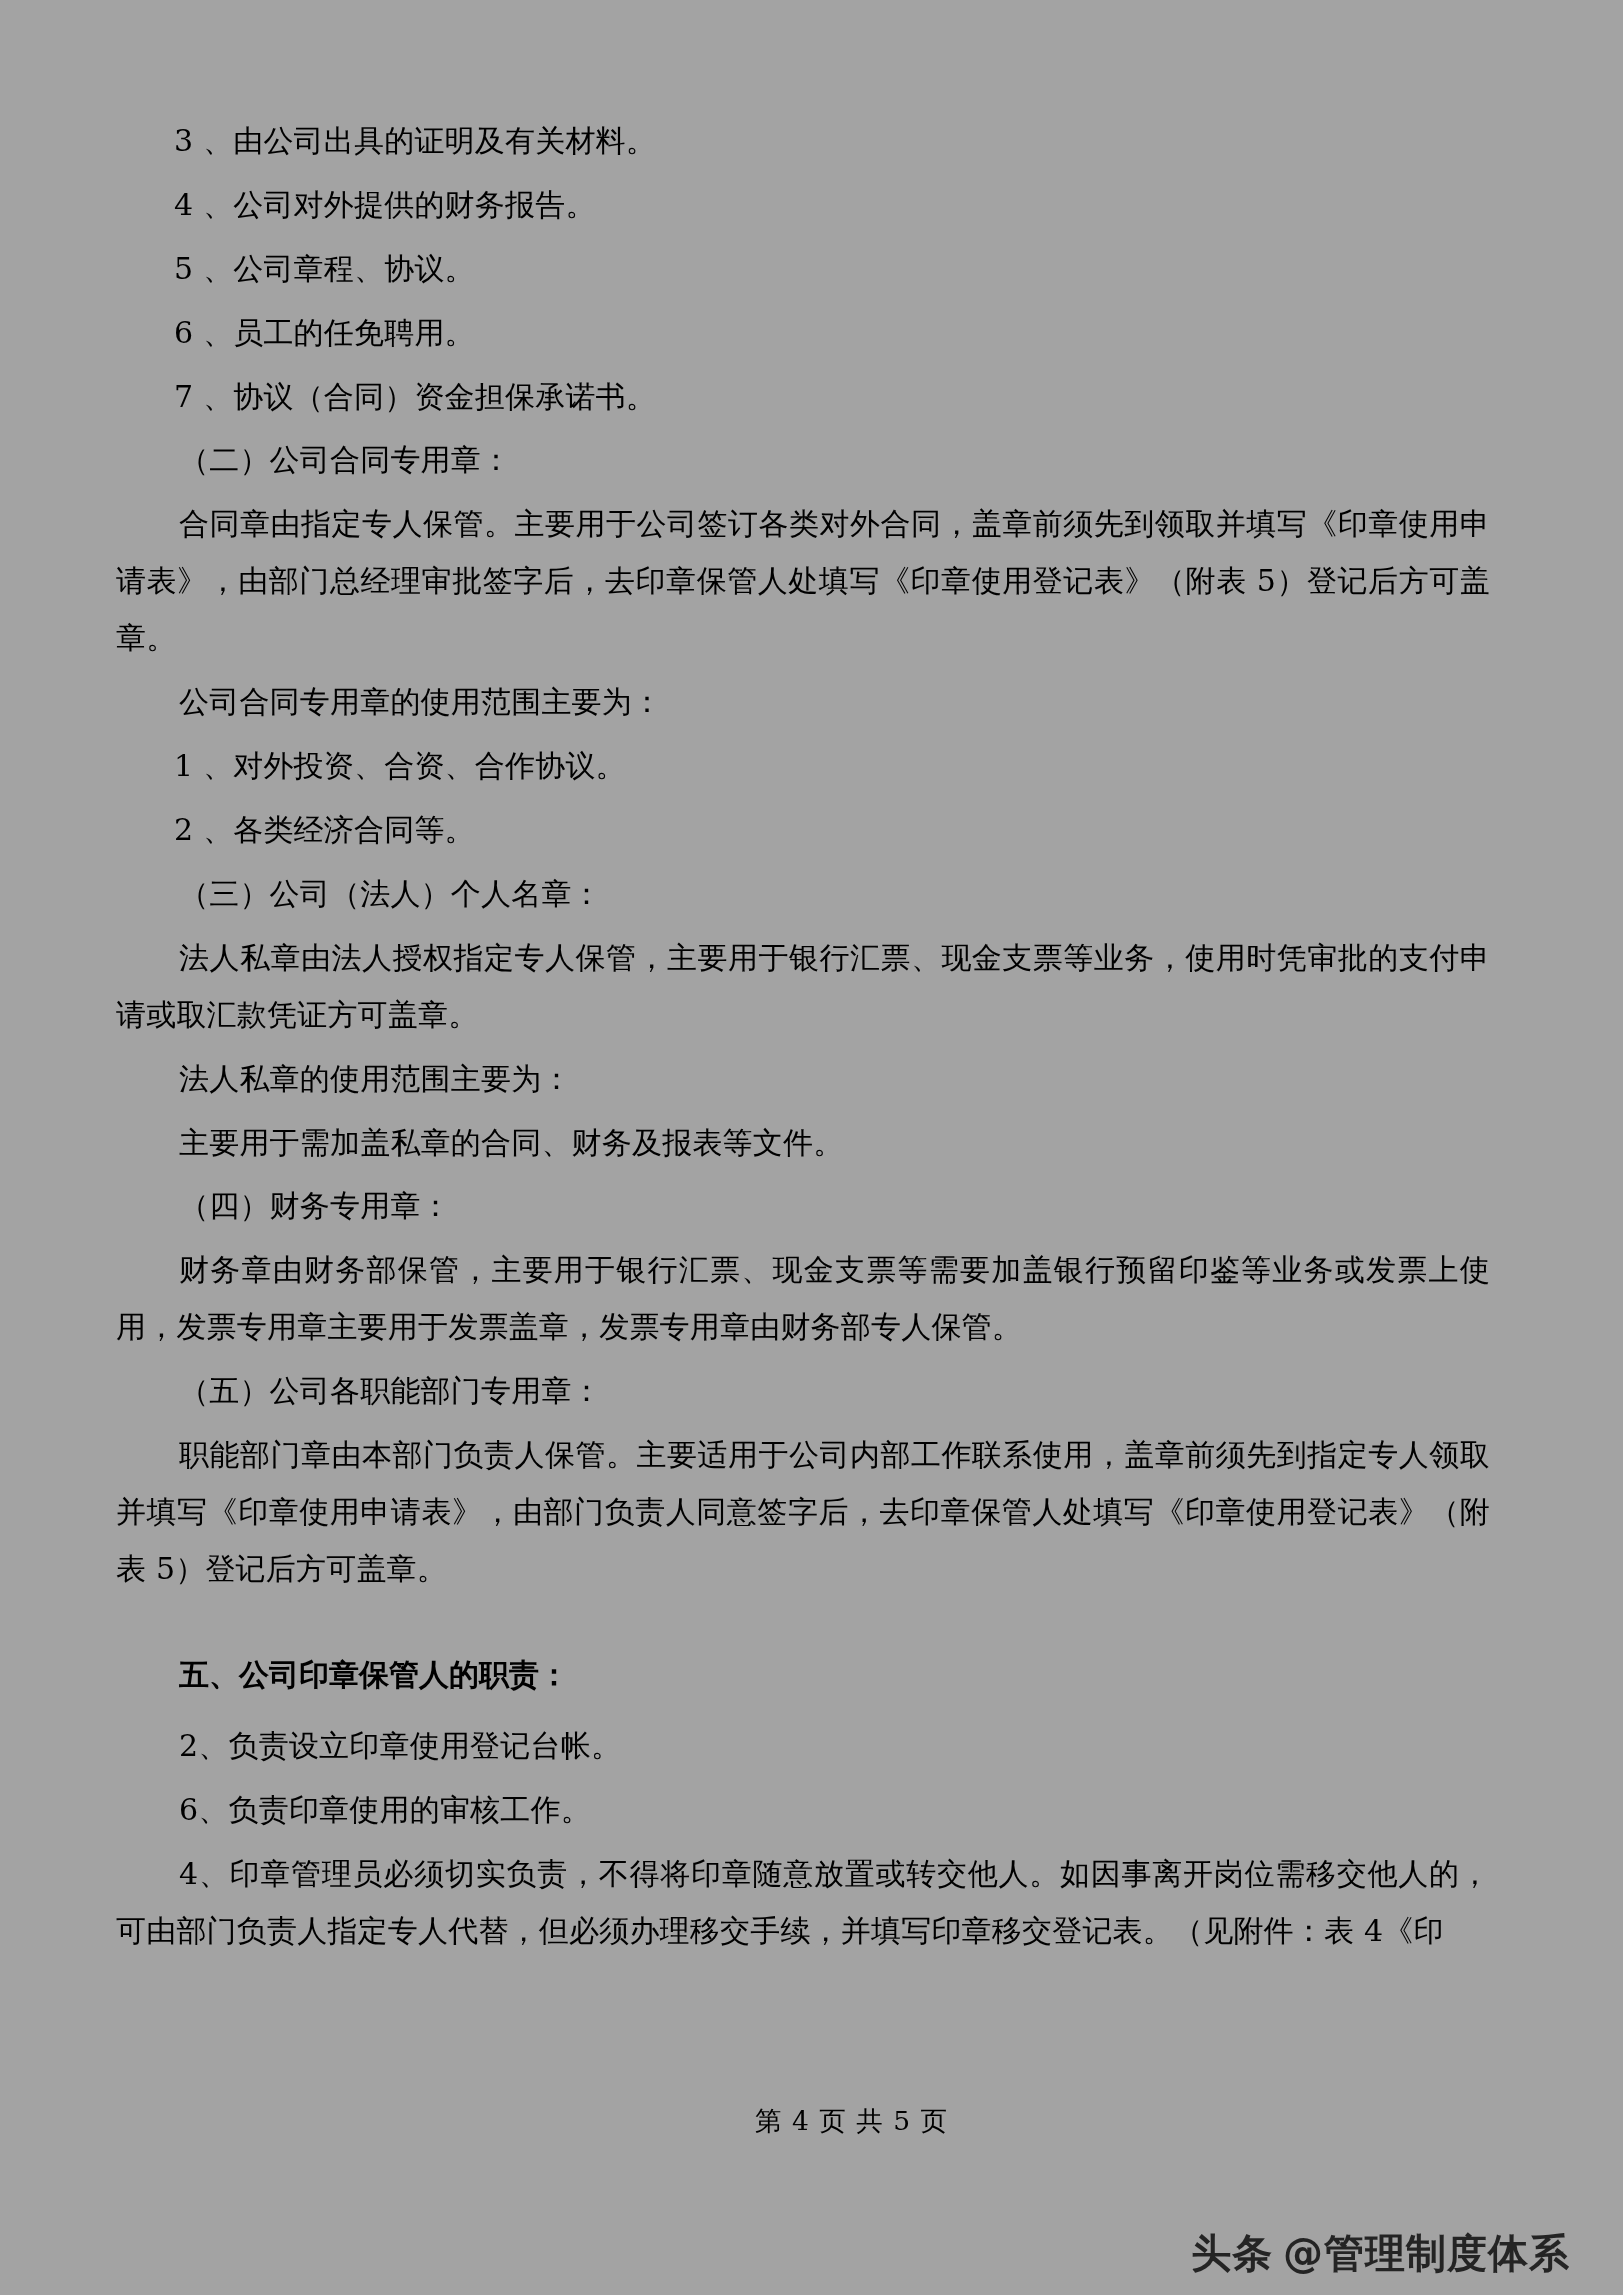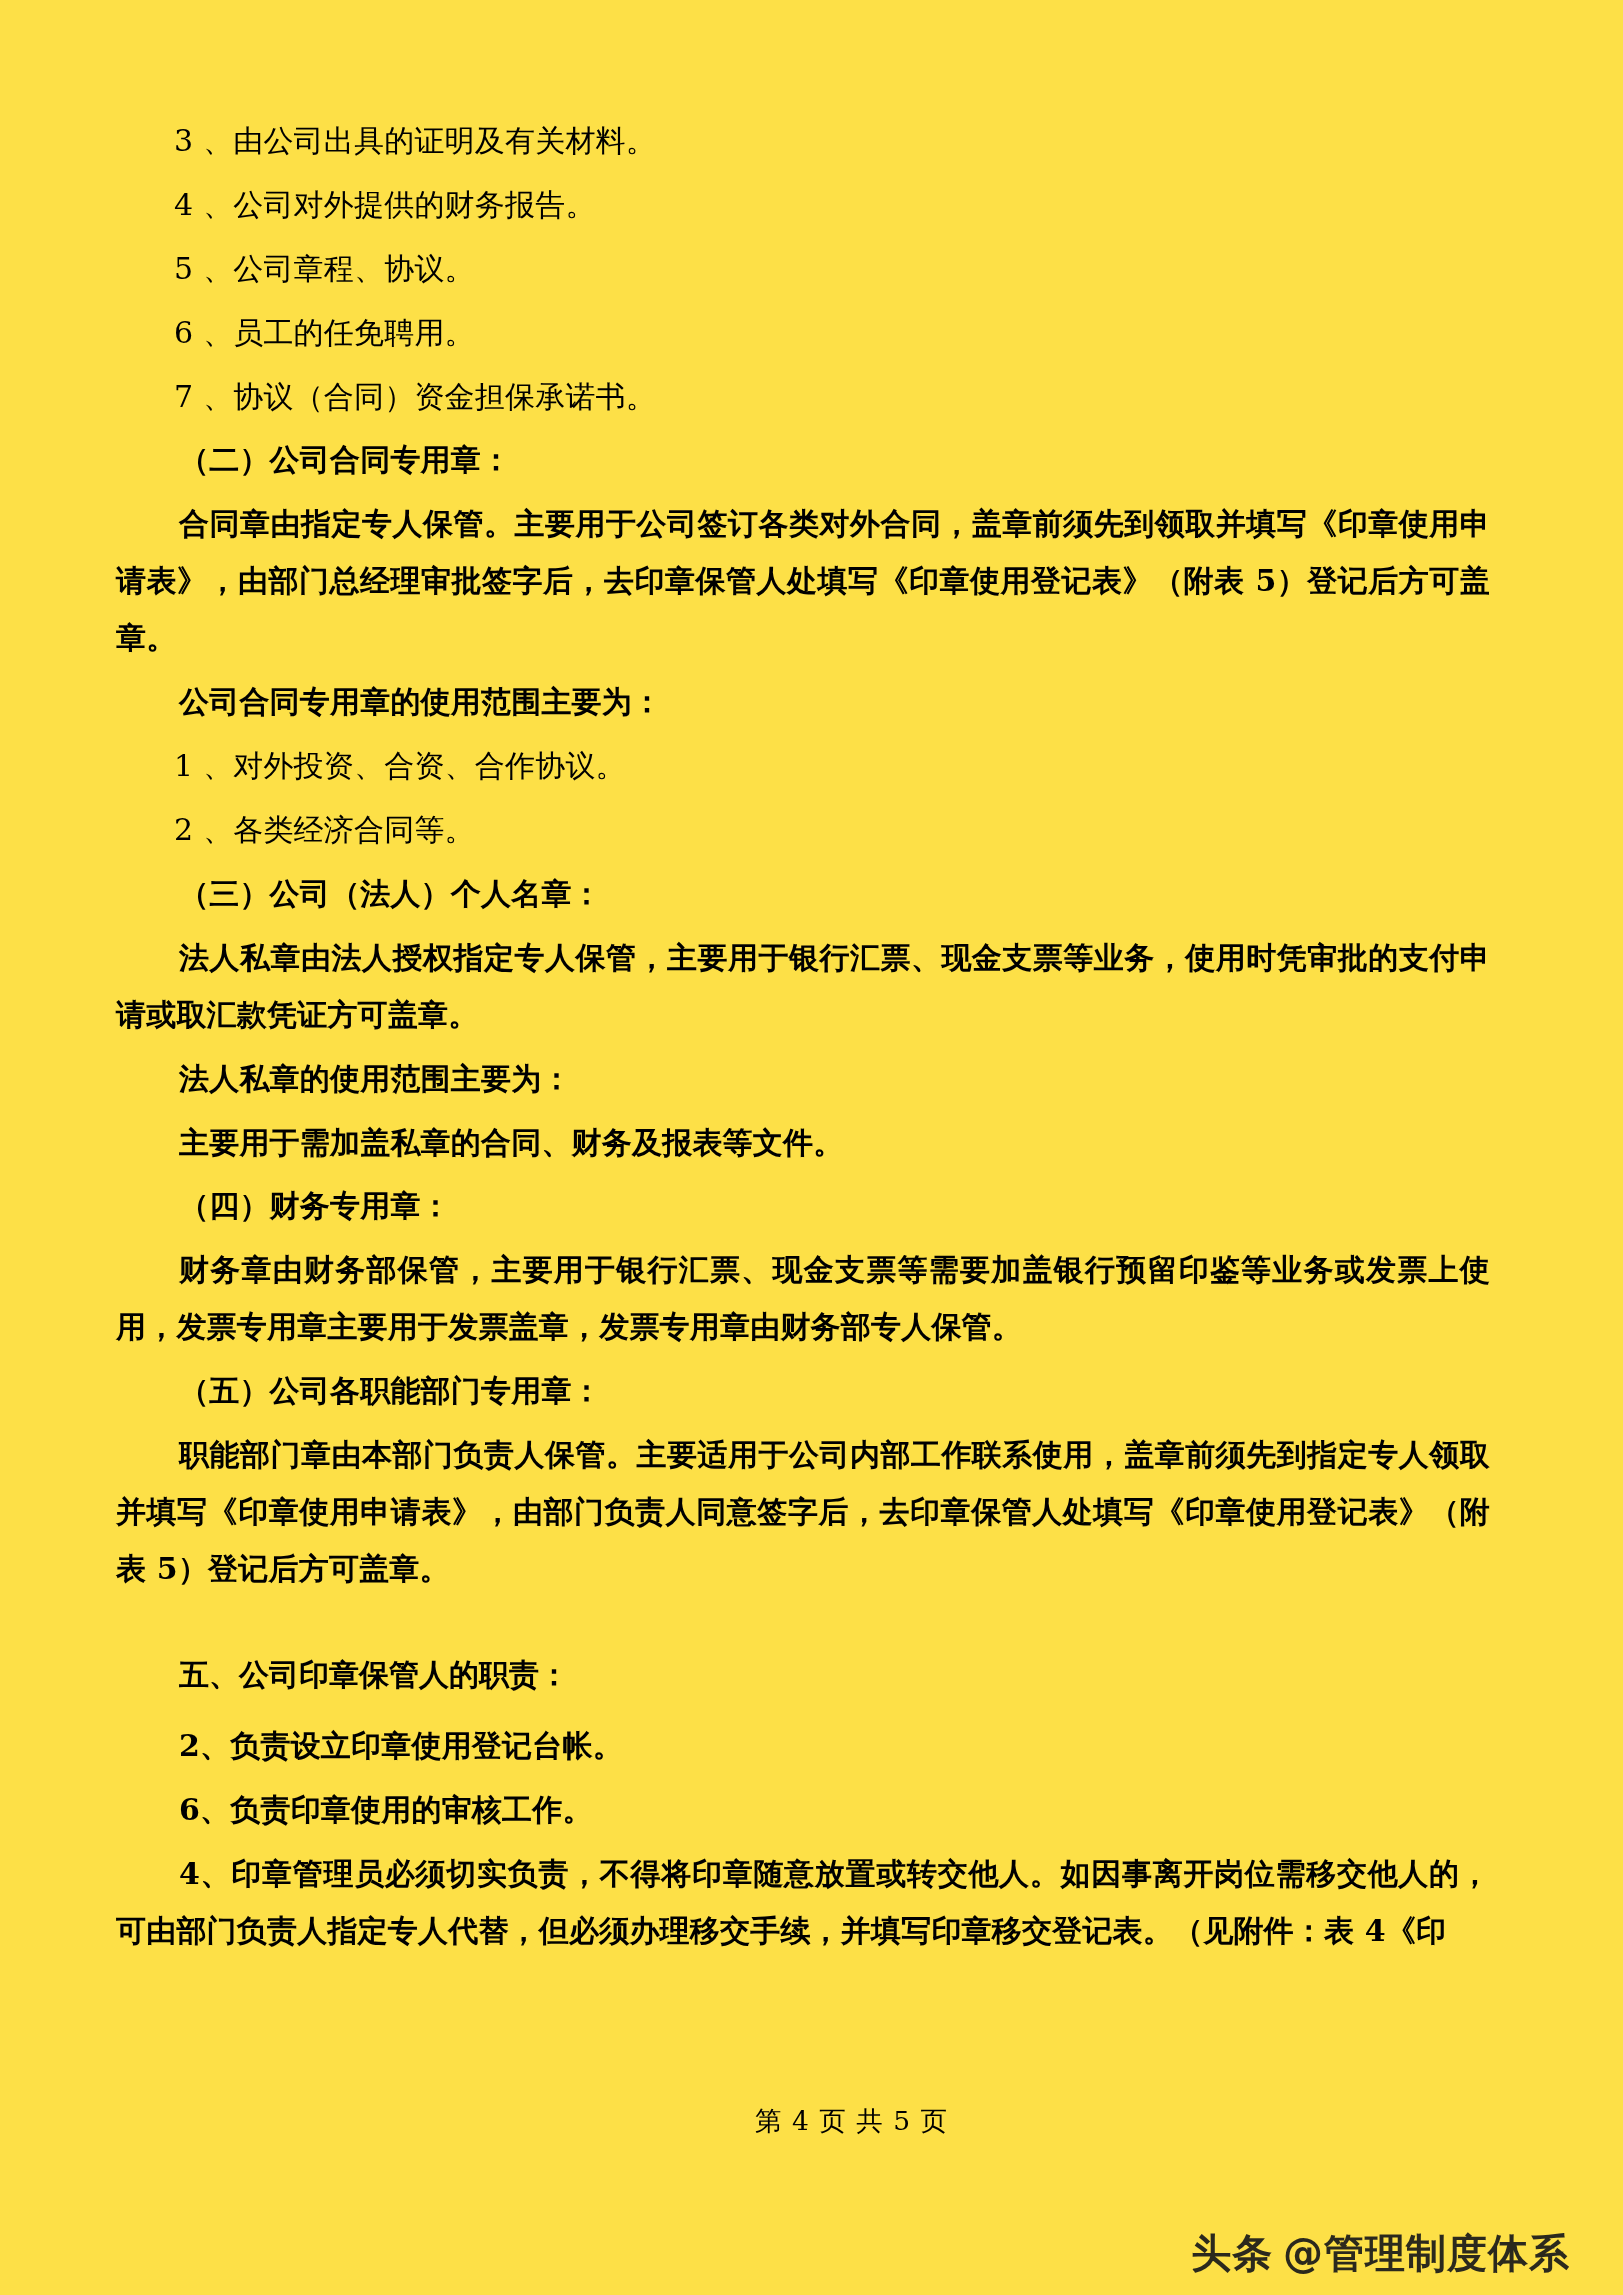--- a/index.html
+++ b/index.html
@@ -10,21 +10,21 @@
   }
   body {
     font-family: "DejaVu Serif", "Liberation Serif", serif;
     color: #000000;
     -webkit-font-smoothing: antialiased;
   }
   .page {
     position: relative;
     width: 1623px;
     height: 2295px;
-    background: #fde047;
+    background: #a3a3a3;
     overflow: hidden;
     box-sizing: border-box;
   }
   .content {
     position: absolute;
     left: 116px;
     top: 112px;
     width: 1374px;
   }
   
@@ -34,21 +34,20 @@
     letter-spacing: 0.2px;
     text-align: justify;
     text-justify: inter-ideograph;
     margin: 0 0 0 0;
     white-space: normal;
     word-break: break-all;
   }
   
   .indent {
     text-indent: 63px;
-    font-weight: bold;
   }
   .indent-sm {
     text-indent: 58px;
   }
   .heading {
     font-size: 30px;
     line-height: 57px;
     font-weight: bold;
     text-indent: 63px;
     margin: 0;

